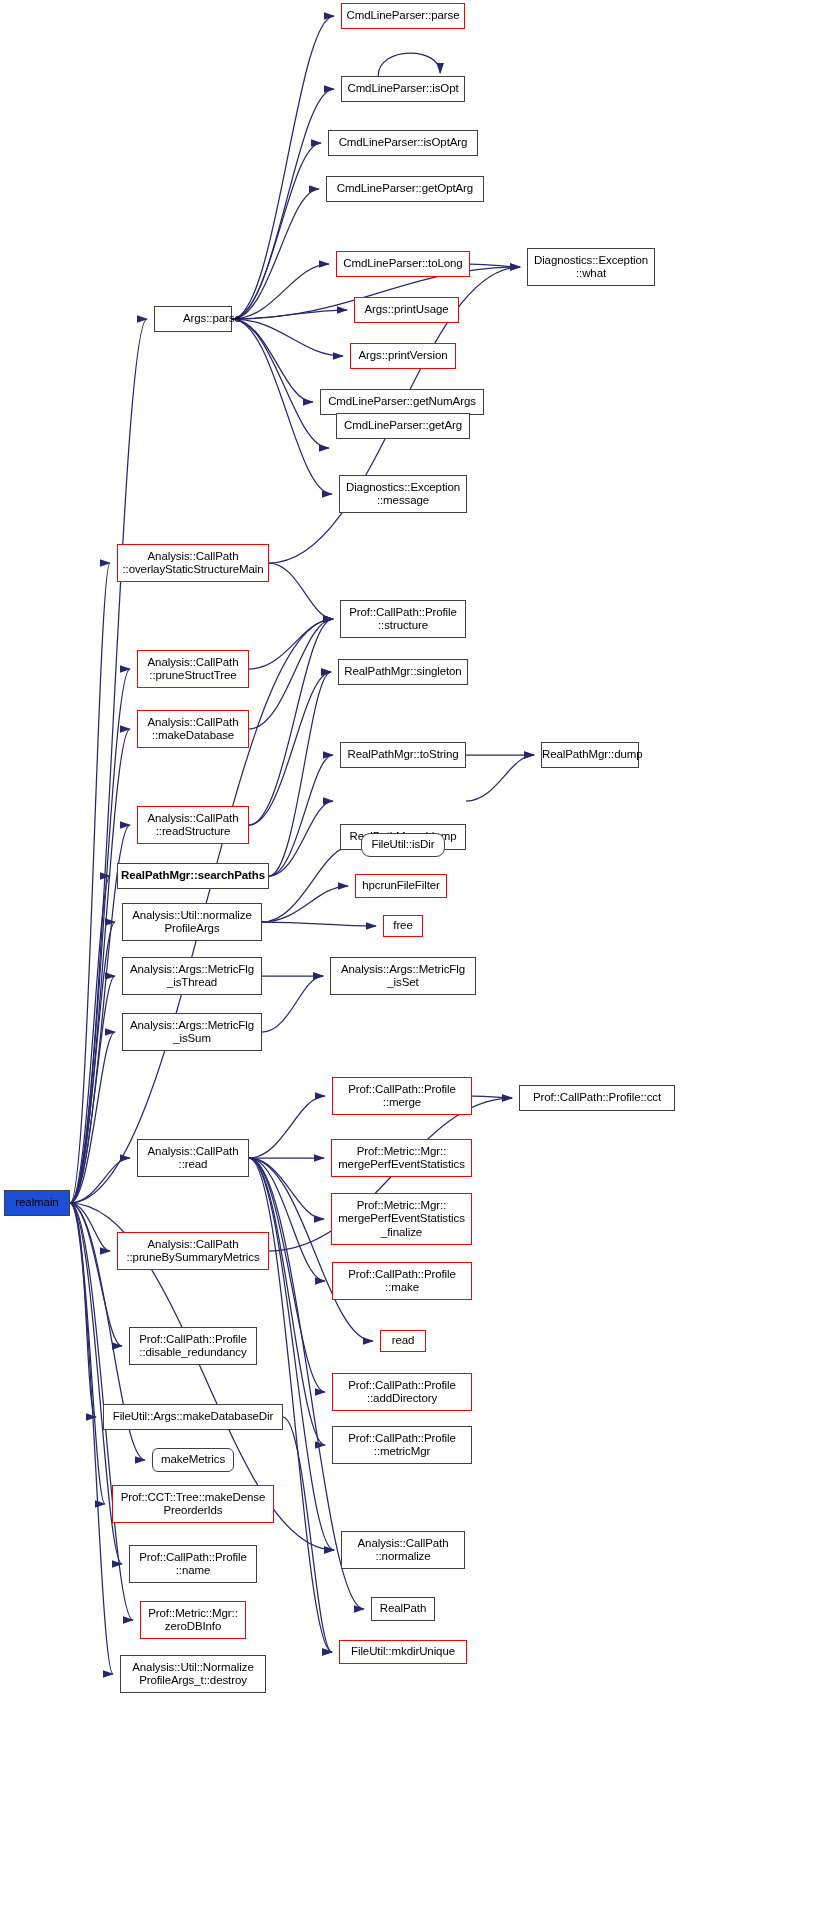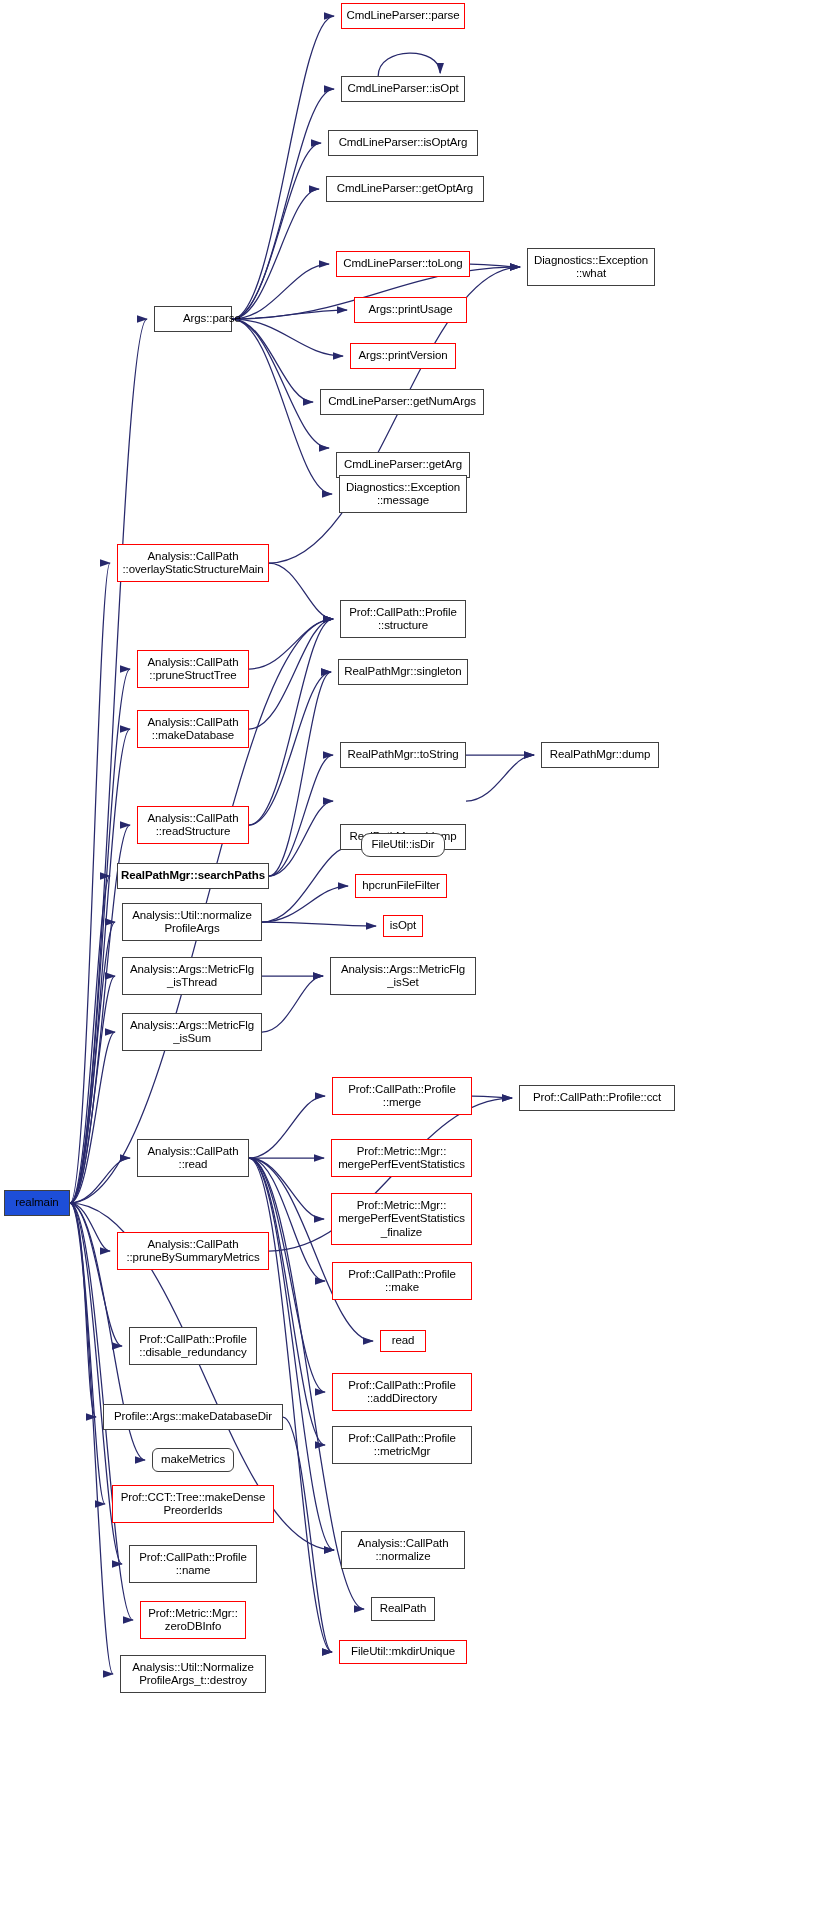--- a/index.html
+++ b/index.html
@@ -111,48 +111,48 @@
         <path d="M70,1203 C181.78750000000002,1203 229.21249999999998,1550 334,1550" marker-end="url(#arrow)" stroke="#27286b" fill="none" stroke-width="1.25"></path>
       </g>
   </svg>
 <div class="node root" style="left: 4px; top: 1190px; width: 66px; height: 26px;"><span>realmain</span></div>
     <div class="node" style="left: 154px; top: 306px; width: 78px; height: 26px; padding-left: 28px;"><span>Args::parse</span></div>
     <div class="node red" style="left: 341px; top: 3px; width: 124px; height: 26px;"><span>CmdLineParser::parse</span></div>
     <div class="node" style="left: 341px; top: 76px; width: 124px; height: 26px;"><span>CmdLineParser::isOpt</span></div>
     <div class="node" style="left: 328px; top: 130px; width: 150px; height: 26px;"><span>CmdLineParser::isOptArg</span></div>
     <div class="node" style="left: 326px; top: 176px; width: 158px; height: 26px;"><span>CmdLineParser::getOptArg</span></div>
     <div class="node red" style="left: 336px; top: 251px; width: 134px; height: 26px;"><span>CmdLineParser::toLong</span></div>
-    <div class="node red" style="left: 354px; top: 297px; width: 113px; height: 26px;"><span>Args::printUsage</span></div>
+    <div class="node red" style="left: 354px; top: 297px; width: 105px; height: 26px;"><span>Args::printUsage</span></div>
     <div class="node red" style="left: 350px; top: 343px; width: 106px; height: 26px;"><span>Args::printVersion</span></div>
     <div class="node" style="left: 320px; top: 389px; width: 164px; height: 26px;"><span>CmdLineParser::getNumArgs</span></div>
-    <div class="node" style="left: 336px; top: 452px; width: 134px; height: 26px;"><span>CmdLineParser::getArg</span></div>
+    <div class="node" style="left: 336px; top: 413px; width: 134px; height: 26px;"><span>CmdLineParser::getArg</span></div>
     <div class="node" style="left: 339px; top: 475px; width: 128px; height: 38px;"><span>Diagnostics::Exception
 ::message</span></div>
     <div class="node" style="left: 527px; top: 248px; width: 128px; height: 38px;"><span>Diagnostics::Exception
 ::what</span></div>
     <div class="node red" style="left: 117px; top: 544px; width: 152px; height: 38px;"><span>Analysis::CallPath
 ::overlayStaticStructureMain</span></div>
     <div class="node" style="left: 340px; top: 600px; width: 126px; height: 38px;"><span>Prof::CallPath::Profile
 ::structure</span></div>
     <div class="node red" style="left: 137px; top: 650px; width: 112px; height: 38px;"><span>Analysis::CallPath
 ::pruneStructTree</span></div>
     <div class="node" style="left: 338px; top: 659px; width: 130px; height: 26px;"><span>RealPathMgr::singleton</span></div>
     <div class="node red" style="left: 137px; top: 710px; width: 112px; height: 38px;"><span>Analysis::CallPath
 ::makeDatabase</span></div>
     <div class="node" style="left: 340px; top: 742px; width: 126px; height: 26px;"><span>RealPathMgr::toString</span></div>
-    <div class="node" style="left: 541px; top: 742px; width: 118px; height: 26px;"><span>RealPathMgr::dump</span></div>
+    <div class="node" style="left: 541px; top: 742px; width: 98px; height: 26px;"><span>RealPathMgr::dump</span></div>
     <div class="node" style="left: 340px; top: 788px; width: 126px; height: 26px; margin-top: 36px;"><span>RealPathMgr::ddump</span></div>
     <div class="node red" style="left: 137px; top: 806px; width: 112px; height: 38px;"><span>Analysis::CallPath
 ::readStructure</span></div>
     <div class="node" style="left: 361px; top: 833px; width: 84px; height: 24px; border-radius: 9px;"><span>FileUtil::isDir</span></div>
     <div class="node" style="left: 117px; top: 863px; width: 152px; height: 26px; font-weight: bold;"><span>RealPathMgr::searchPaths</span></div>
     <div class="node red" style="left: 355px; top: 874px; width: 92px; height: 24px;"><span>hpcrunFileFilter</span></div>
     <div class="node" style="left: 122px; top: 903px; width: 140px; height: 38px;"><span>Analysis::Util::normalize
 ProfileArgs</span></div>
-    <div class="node red" style="left: 383px; top: 915px; width: 40px; height: 22px;"><span>isOpt</span></div>
+    <div class="node red" style="left: 383px; top: 915px; width: 40px; height: 22px;"><span>free</span></div>
     <div class="node" style="left: 122px; top: 957px; width: 140px; height: 38px;"><span>Analysis::Args::MetricFlg
 _isThread</span></div>
     <div class="node" style="left: 330px; top: 957px; width: 146px; height: 38px;"><span>Analysis::Args::MetricFlg
 _isSet</span></div>
     <div class="node" style="left: 122px; top: 1013px; width: 140px; height: 38px;"><span>Analysis::Args::MetricFlg
 _isSum</span></div>
     <div class="node red" style="left: 332px; top: 1077px; width: 140px; height: 38px;"><span>Prof::CallPath::Profile
 ::merge</span></div>
     <div class="node" style="left: 519px; top: 1085px; width: 156px; height: 26px;"><span>Prof::CallPath::Profile::cct</span></div>
     <div class="node" style="left: 137px; top: 1139px; width: 112px; height: 38px;"><span>Analysis::CallPath
@@ -164,21 +164,21 @@
 _finalize</span></div>
     <div class="node red" style="left: 332px; top: 1262px; width: 140px; height: 38px;"><span>Prof::CallPath::Profile
 ::make</span></div>
     <div class="node red" style="left: 117px; top: 1232px; width: 152px; height: 38px;"><span>Analysis::CallPath
 ::pruneBySummaryMetrics</span></div>
     <div class="node red" style="left: 380px; top: 1330px; width: 46px; height: 22px;"><span>read</span></div>
     <div class="node" style="left: 129px; top: 1327px; width: 128px; height: 38px;"><span>Prof::CallPath::Profile
 ::disable_redundancy</span></div>
     <div class="node red" style="left: 332px; top: 1373px; width: 140px; height: 38px;"><span>Prof::CallPath::Profile
 ::addDirectory</span></div>
-    <div class="node" style="left: 103px; top: 1404px; width: 180px; height: 26px;"><span>Profile::Args::makeDatabaseDir</span></div>
+    <div class="node" style="left: 103px; top: 1404px; width: 180px; height: 26px;"><span>FileUtil::Args::makeDatabaseDir</span></div>
     <div class="node" style="left: 332px; top: 1426px; width: 140px; height: 38px;"><span>Prof::CallPath::Profile
 ::metricMgr</span></div>
     <div class="node" style="left: 152px; top: 1448px; width: 82px; height: 24px; border-radius: 6px;"><span>makeMetrics</span></div>
     <div class="node red" style="left: 112px; top: 1485px; width: 162px; height: 38px;"><span>Prof::CCT::Tree::makeDense
 PreorderIds</span></div>
     <div class="node" style="left: 341px; top: 1531px; width: 124px; height: 38px;"><span>Analysis::CallPath
 ::normalize</span></div>
     <div class="node" style="left: 129px; top: 1545px; width: 128px; height: 38px;"><span>Prof::CallPath::Profile
 ::name</span></div>
     <div class="node" style="left: 371px; top: 1597px; width: 64px; height: 24px;"><span>RealPath</span></div>

